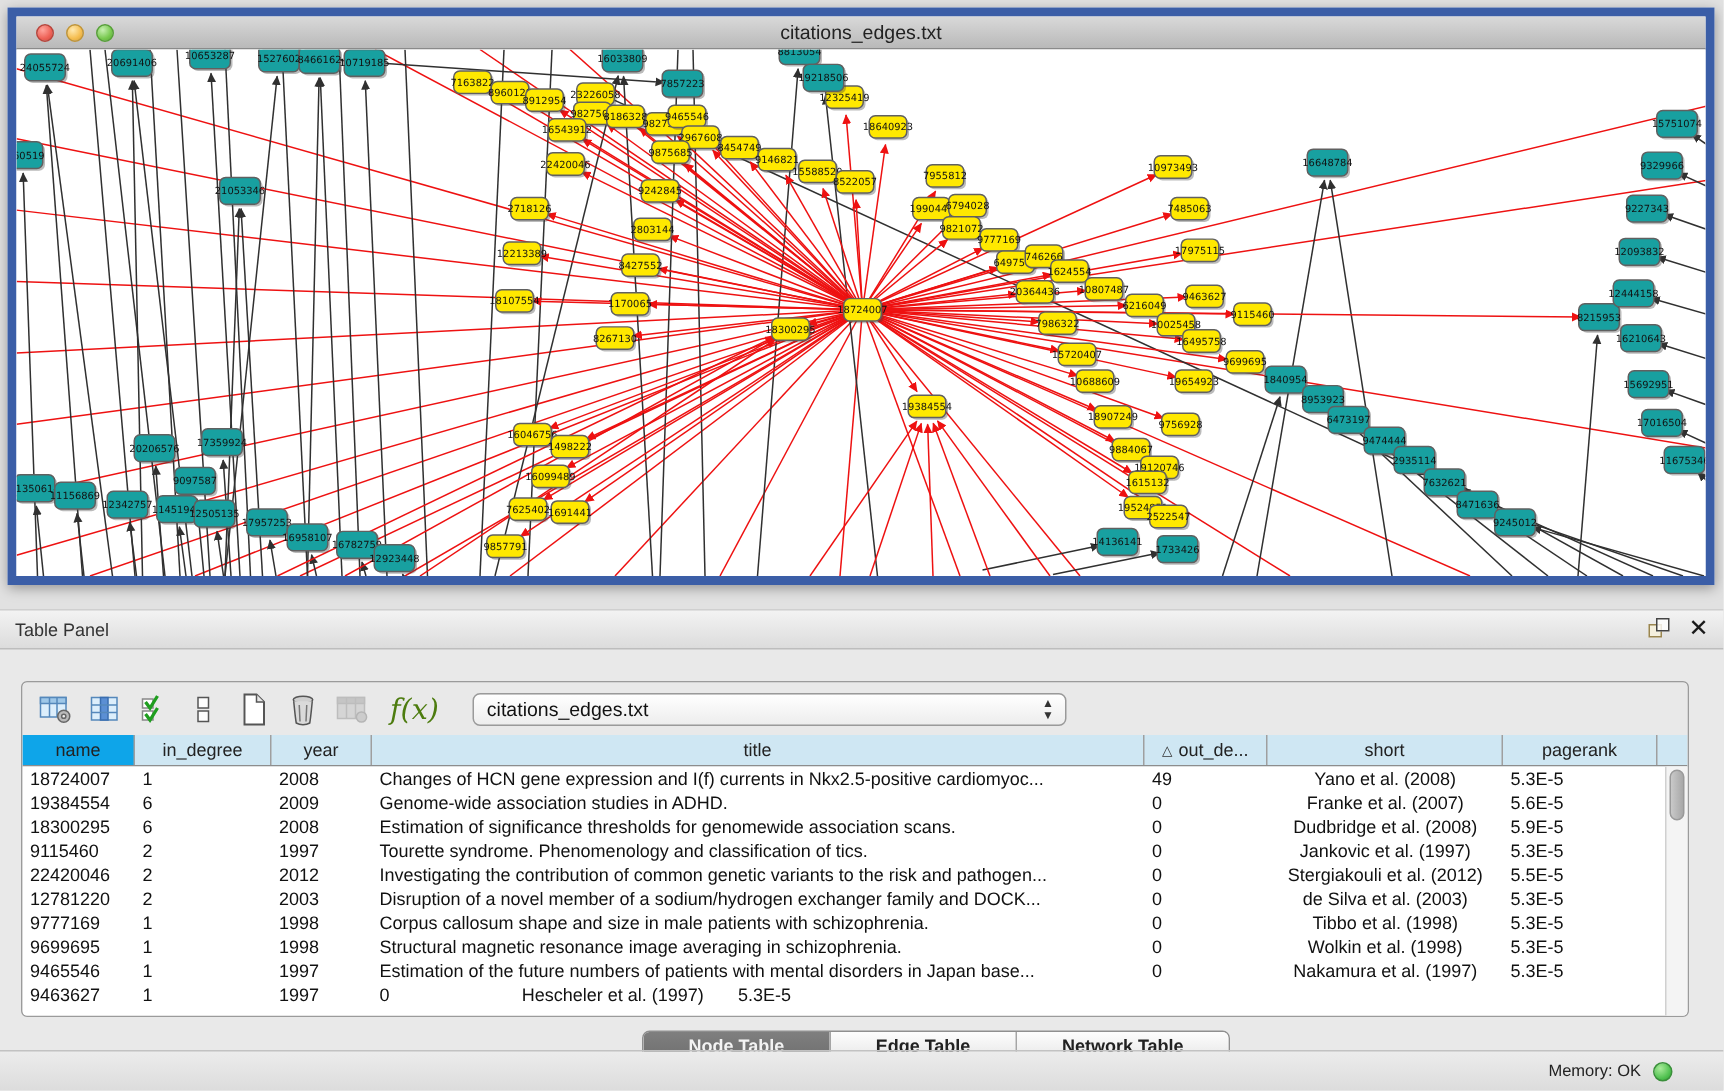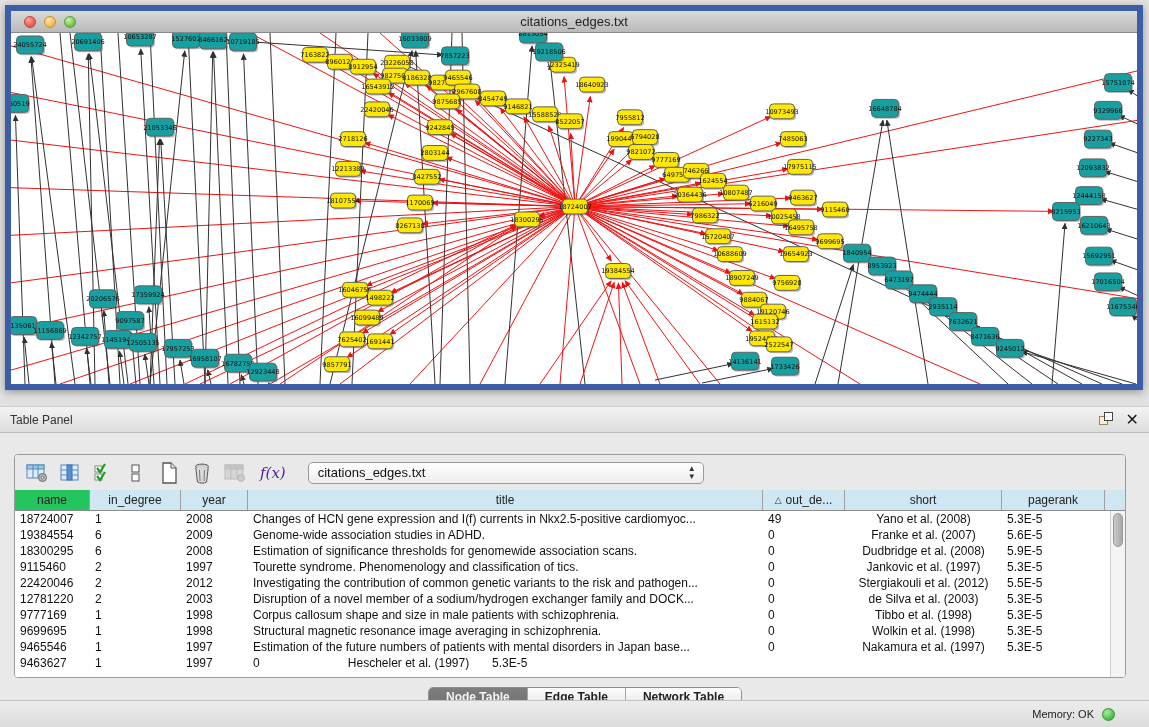--- a/index.html
+++ b/index.html
@@ -31,43 +31,43 @@
   .panel-header-icons { position:absolute; right:10px; top:5px; display:flex; gap:12px; align-items:center; }
   .float-icon { position:relative; width:15px; height:15px; }
   .float-icon .sq1 { position:absolute; left:0; top:4px; width:9px; height:9px; border:1.5px solid #9a8650; background:#f5f0de; }
   .float-icon .sq2 { position:absolute; left:5px; top:0; width:9px; height:9px; border:1.5px solid #444; background:rgba(255,255,255,.8); }
   .close-x { font-size:16px; font-weight:bold; color:#1a1a1a; line-height:15px; cursor:default; }
 
   .panel-box { position:absolute; left:14px; top:48px; width:1112px; height:224px;
     border:1px solid #9b9b9b; border-radius:4px; background:#fff; overflow:hidden; }
   .toolbar { height:35px; background:#e9e9e9; display:flex; align-items:center; padding-left:10px; }
   .tb-icon { width:24px; height:24px; margin-right:9px; display:flex; align-items:center; justify-content:center; }
-  .fx { font-size:15px; color:#4c1d95; font-family:"DejaVu Serif",serif; font-style:italic; margin:0 10px 0 4px; }
+  .fx { font-size:19px; color:#4d7c0f; font-family:"DejaVu Serif",serif; font-style:italic; margin:0 10px 0 4px; }
   .combo { position:relative; width:396px; height:22px; margin-left:12px;
     border:1px solid #9a9a9a; border-radius:5px;
     background:linear-gradient(#ffffff,#ededed); display:flex; align-items:center; }
   .combo-label { margin-left:9px; font-size:13px; color:#111; }
   .combo-arrows { position:absolute; right:7px; top:2px; display:flex; flex-direction:column; line-height:8px; font-size:8px; color:#333; }
 
   .grid-table { font-size:12px; color:#111; }
   .hdr-row { display:flex; height:21px; border-bottom:1px solid #8d8d8d; background:#cfe7f3; }
   .hdr-cell { display:flex; align-items:center; justify-content:center; border-right:1px solid #9f9f9f;
     font-size:12px; color:#222; overflow:hidden; white-space:nowrap; }
-  .hdr-cell.gray { background:#22c55e; }
+  .hdr-cell.gray { background:#0ea5e9; }
   .sort-tri { font-size:9px; margin-right:4px; color:#333; }
   .body-wrap { position:relative; height:167px; background:#fff; }
   .t-row { display:flex; height:16px; align-items:center; }
   .t-cell { overflow:hidden; white-space:nowrap; padding-left:5px; }
   .vscroll { position:absolute; right:0; top:0; width:15px; height:167px; background:#f4f4f4; border-left:1px solid #d0d0d0; }
   .vthumb { position:absolute; left:2px; top:2px; width:10px; height:34px; background:linear-gradient(90deg,#c9c9c9,#a8a8a8); border-radius:6px; border:1px solid #9a9a9a; }
 
   .tabs { position:absolute; left:428px; top:281px; height:20px; display:flex;
     border:1px solid #8f8f8f; border-radius:5px; overflow:hidden; background:#fff;
     box-shadow:0 1px 0 rgba(255,255,255,.7); }
-  .tab { padding:0 17px; display:flex; align-items:center; font-size:12px; font-weight:bold; color:#222;
+  .tab { padding:0 30px; display:flex; align-items:center; font-size:12px; font-weight:bold; color:#222;
     background:linear-gradient(#fdfdfd,#e7e7e7); border-right:1px solid #a5a5a5; }
   .tab:last-child { border-right:none; }
   .tab.active { background:linear-gradient(#7f7f7f,#6f6f6f); color:#f3f3f3; }
 
   
   .status-bar { position:absolute; left:0; top:700px; width:1149px; height:27px;
     background:linear-gradient(#ececec,#dcdcdc); border-top:1px solid #c2c2c2;
     display:flex; align-items:center; justify-content:flex-end; }
   .mem-label { font-size:11px; color:#222; margin-right:8px; }
   .mem-dot { width:13px; height:13px; border-radius:50%; margin-right:34px;

